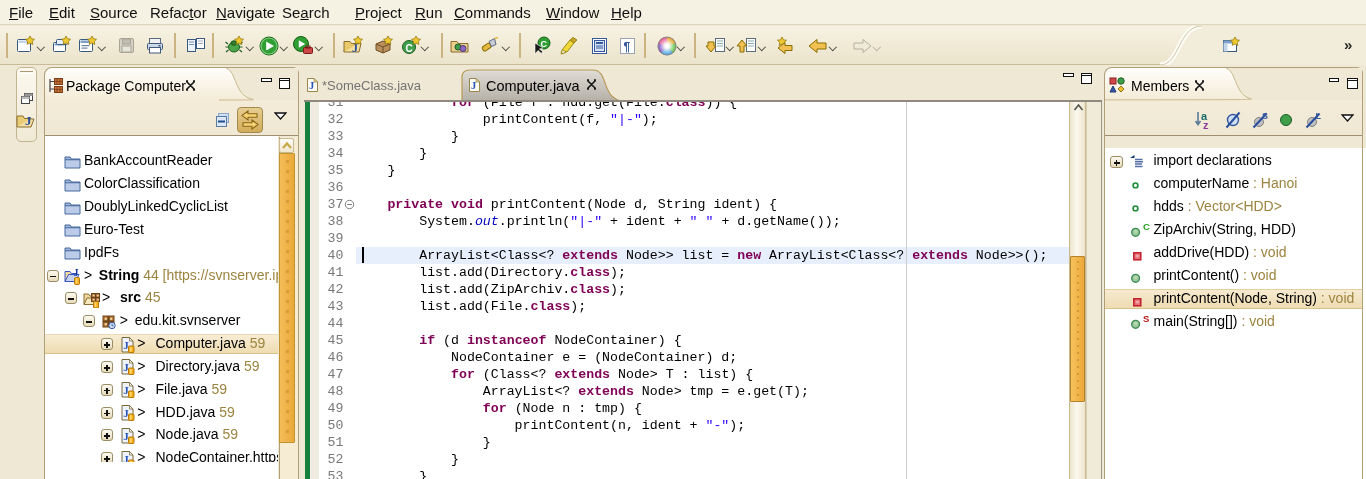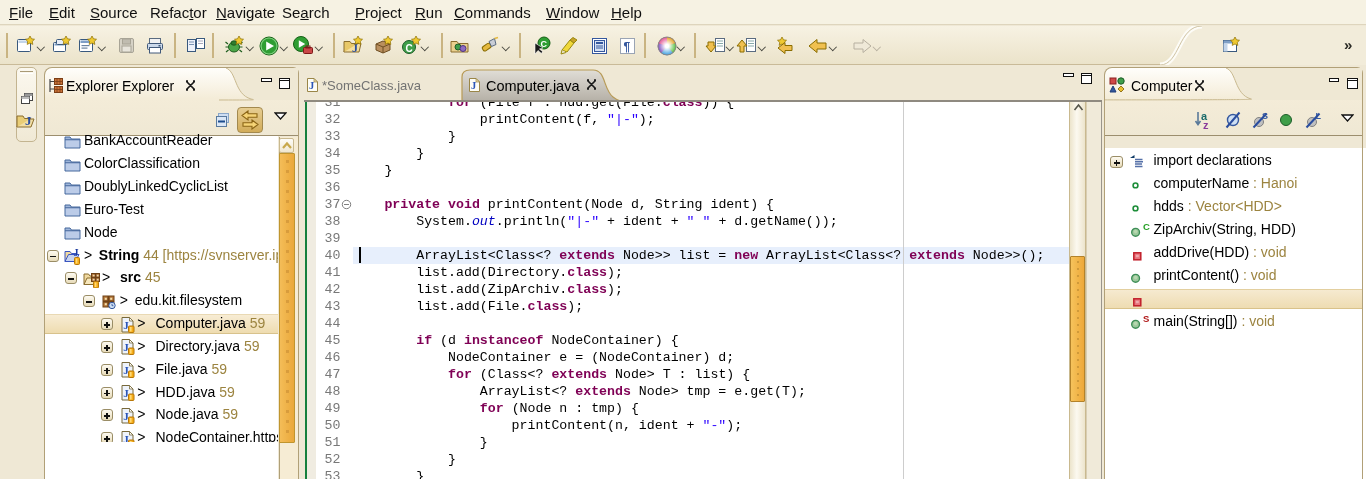--- a/index.html
+++ b/index.html
@@ -226,21 +226,21 @@
 <svg class="abs" style="left:15px;top:111px" width="20" height="19" viewBox="0 0 20 19">
     <path d="M2 16 L5 8 L19 8 L16 16 z" fill="#f3dfa4" stroke="#8a6d2f"></path>
     <path d="M2 16 L2 5 L8 5 L9.5 7.5 L16 7.5" fill="#e9cd76" stroke="#8a6d2f"></path>
     <text x="10" y="14" font-family="Liberation Serif" font-size="13" font-weight="bold" fill="#2a4d9e">J</text>
   </svg>
 <div class="abs" style="left:44px;top:67px;width:255px;height:69px;border:1px solid #b1a077;border-bottom:none;border-radius:8px 6px 0 0;background:linear-gradient(#fffefb,#f4ecd8 45%,#efe8d4)"></div>
 <svg class="abs" style="left:45px;top:68px" width="253" height="33" viewBox="0 0 253 33">
     <path d="M181 0 C192 4 189 26 206 31 C210 32 214 32 174 32 L253 32 L253 0 z" fill="#efe8d4"></path>
     <path d="M181 0 C192 4 189 26 206 31 C210 32 214 32 174 32" fill="none" stroke="#c9b98f"></path>
   </svg>
-<span class="titletext" style="left:66px;top:78px">Explorer Explorer</span>
+<span class="titletext" style="left:66px;top:78px">Package Computer</span>
 <svg class="abs" style="left:48px;top:78px" width="16" height="15" viewBox="0 0 16 15">
     <path d="M2 1 L2 14 M2 3.5 L6 3.5 M2 11 L6 11" stroke="#444" stroke-width="1.2" fill="none"></path>
     <rect x="6.5" y="0.5" width="8" height="6" fill="#c87137" stroke="#7c3f17"></rect>
     <rect x="6.5" y="8.5" width="8" height="6" fill="#c87137" stroke="#7c3f17"></rect>
     <path d="M9 .5 L9 6.5 M12 .5 L12 6.5 M6.5 3.5 L14.5 3.5 M9 8.5 L9 14.5 M12 8.5 L12 14.5 M6.5 11.5 L14.5 11.5" stroke="#7c3f17" stroke-width=".8"></path>
   </svg>
 <svg class="abs" style="left:185px;top:80px" width="11" height="11" viewBox="0 0 11 11">
     <path d="M1.5 1.5 L9.5 9.5 M9.5 1.5 L1.5 9.5 M1 1 L3 1 M8 1 L10 1 M1 10 L3 10 M8 10 L10 10" stroke="#1a1a1a" stroke-width="1.7" fill="none"></path>
   </svg>
 <div class="minbtn" style="left:261px;top:77.5px"></div>
@@ -266,21 +266,21 @@
 <div class="abs" style="left:297.5px;top:136px;width:1px;height:343px;background:#b1a077"></div>
 <div class="abs" style="left:1104px;top:136px;width:1px;height:343px;background:#b1a077"></div>
 <div class="abs" style="left:278.5px;top:137px;width:19px;height:342px;background:#f6ecd4;border-left:1px solid #b0a078"></div>
 <div class="abs" style="left:279px;top:138px;width:15px;height:14.5px;background:linear-gradient(#fdfcf8,#f0e7d0);border:1px solid #c9b98f;border-radius:2px"></div>
 <svg class="abs" style="left:280.5px;top:141px" width="12" height="9" viewBox="0 0 12 9">
     <path d="M2 7 L6 2.5 L10 7" fill="none" stroke="#c8a84b" stroke-width="2.2"></path>
   </svg>
 <div class="abs" style="left:279px;top:153px;width:15.5px;height:290px;background:linear-gradient(90deg,#f4bd58,#eaa83a);border:1px solid #c0952e;border-radius:1px">
     <div style="position:absolute;left:5.5px;top:6px;bottom:4px;width:3px;background:repeating-linear-gradient(#d89c3c 0 3px,#0000 3px 10px)"></div>
   </div>
-<div class="abs" style="left:45px;top:128px;width:233px;height:314px;overflow:hidden">
+<div class="abs" style="left:45px;top:148px;width:233px;height:314px;overflow:hidden">
     <div class="abs" style="left:0px;top:186.3px;width:233px;height:19.5px;background:linear-gradient(#f7ecd4,#eedcb0);border-top:1px solid #e9d9b4;border-bottom:1px solid #d8c28c"></div>
     <svg class="abs" style="left:19px;top:6.900000000000006px" width="17" height="14" viewBox="0 0 17 14">
       <path d="M1 13 L1 2 L6 2 L7.5 4 L16 4 L16 13 z" fill="#9fb6da" stroke="#46689c"></path>
       <path d="M1.8 5.5 L15.2 5.5 L15.2 12.2 L1.8 12.2 z" fill="#bccce8"></path>
       <path d="M1 4.7 L16 4.7" stroke="#46689c" stroke-width=".9"></path>
     </svg>
     <div class="trow" style="left:39px;top:4.400000000000006px">BankAccountReader</div>
     <svg class="abs" style="left:19px;top:29.74000000000001px" width="17" height="14" viewBox="0 0 17 14">
       <path d="M1 13 L1 2 L6 2 L7.5 4 L16 4 L16 13 z" fill="#9fb6da" stroke="#46689c"></path>
       <path d="M1.8 5.5 L15.2 5.5 L15.2 12.2 L1.8 12.2 z" fill="#bccce8"></path>
@@ -297,21 +297,21 @@
       <path d="M1 13 L1 2 L6 2 L7.5 4 L16 4 L16 13 z" fill="#9fb6da" stroke="#46689c"></path>
       <path d="M1.8 5.5 L15.2 5.5 L15.2 12.2 L1.8 12.2 z" fill="#bccce8"></path>
       <path d="M1 4.7 L16 4.7" stroke="#46689c" stroke-width=".9"></path>
     </svg>
     <div class="trow" style="left:39px;top:72.92000000000002px">Euro-Test</div>
     <svg class="abs" style="left:19px;top:98.25999999999999px" width="17" height="14" viewBox="0 0 17 14">
       <path d="M1 13 L1 2 L6 2 L7.5 4 L16 4 L16 13 z" fill="#9fb6da" stroke="#46689c"></path>
       <path d="M1.8 5.5 L15.2 5.5 L15.2 12.2 L1.8 12.2 z" fill="#bccce8"></path>
       <path d="M1 4.7 L16 4.7" stroke="#46689c" stroke-width=".9"></path>
     </svg>
-    <div class="trow" style="left:39px;top:95.75999999999999px">Node</div>
+    <div class="trow" style="left:39px;top:95.75999999999999px">IpdFs</div>
     <div class="expander" style="left:1.5px;top:121.60000000000002px">
       <i></i>
     </div>
     <svg class="abs" style="left:18.5px;top:121.10000000000002px" width="18" height="16" viewBox="0 0 18 16">
       <path d="M1 12.5 L1 2.5 L6 2.5 L7.5 4.5 L13 4.5" fill="#f0d9a0" stroke="#3a55c0"></path>
       <path d="M1 12.5 L4.5 5.5 L15 5.5 L11.5 12.5 z" fill="#c8d4ee" stroke="#3a55c0"></path>
       <text x="9.5" y="7" font-family="Liberation Serif" font-size="10" font-weight="bold" fill="#1c3a9e">J</text>
       <rect x="10.5" y="8.5" width="5" height="7" rx="1" fill="#f5ad18" stroke="#b87708"></rect>
       <rect x="11.8" y="9.5" width="1.6" height="5" fill="#ffd978"></rect>
     </svg>
@@ -341,21 +341,21 @@
       <rect x="1" y="1" width="11" height="11" fill="#b4763a" stroke="#6e4217"></rect>
       <path d="M6.5 1 L6.5 12 M1 6.5 L12 6.5" stroke="#6e4217" stroke-width="2"></path>
       <rect x="2.8" y="2.8" width="2" height="2" fill="#f3dfac"></rect>
       <rect x="8.2" y="2.8" width="2" height="2" fill="#f3dfac"></rect>
       <rect x="2.8" y="8.2" width="2" height="2" fill="#f3dfac"></rect>
       <rect x="8.2" y="8.2" width="2" height="2" fill="#f3dfac"></rect>
       <circle cx="10" cy="10.5" r="3.2" fill="#cfe0f4" stroke="#35589e" stroke-width="1"></circle>
       <path d="M10 8.8 L10 10.7 L11.4 10.7" stroke="#35589e" stroke-width=".9" fill="none"></path>
     </svg>
     <div class="trow" style="left:74.8px;top:164.27999999999997px">&gt;</div>
-    <div class="trow" style="left:89.69999999999999px;top:164.27999999999997px">edu.kit.filesystem</div>
+    <div class="trow" style="left:89.69999999999999px;top:164.27999999999997px">edu.kit.svnserver</div>
     <div class="expander plus" style="left:55.5px;top:190.12px">
       <i></i>
       <em></em>
     </div>
     <svg class="abs" style="left:76px;top:188.62px" width="14" height="16" viewBox="0 0 14 16">
       <path d="M1 .5 L8.5 .5 L12 4 L12 15 L1 15 z" fill="#eef3fb" stroke="#77683a"></path>
       <path d="M8.5 .5 L8.5 4 L12 4 z" fill="#fdfdf8" stroke="#77683a" stroke-width=".8"></path>
       <text x="2.2" y="11.5" font-family="Liberation Serif" font-size="11" font-weight="bold" fill="#2a55b8">J</text>
       <rect x="7.5" y="9" width="5.5" height="6.5" rx="1" fill="#f5ad18" stroke="#b87708"></rect>
       <rect x="8.9" y="10" width="1.7" height="4.5" fill="#ffd978"></rect>
@@ -464,21 +464,21 @@
   </svg>
 <div class="abs" style="left:486px;top:78px;font-size:14.5px;color:#000;white-space:nowrap">Computer.java</div>
 <svg class="abs" style="left:586px;top:79px" width="11" height="11" viewBox="0 0 11 11">
     <path d="M1.5 1.5 L9.5 9.5 M9.5 1.5 L1.5 9.5 M1 1 L3 1 M8 1 L10 1 M1 10 L3 10 M8 10 L10 10" stroke="#1a1a1a" stroke-width="1.7" fill="none"></path>
   </svg>
 <div class="minbtn" style="left:1063px;top:72.5px"></div>
 <div class="maxbtn" style="left:1081px;top:72.5px">
     <i></i>
   </div>
 <div class="abs" style="left:304px;top:100px;width:798px;height:1.5px;background:#8f8a80;z-index:6"></div>
-<div class="abs" style="left:305px;top:101.5px;width:764px;height:377.5px;background:#fff;border-left:2px solid #15803d;overflow:hidden">
+<div class="abs" style="left:305px;top:101.5px;width:764px;height:377.5px;background:#fff;border-left:5px solid #15803d;overflow:hidden">
     <div class="abs" style="left:0;top:0;width:9px;height:377.5px;background:#f0ece1"></div>
     <div class="abs" style="left:46px;top:145px;width:718px;height:17px;background:#e7effc"></div>
     <div class="abs codefont" style="left:0;top:-8px;width:33.5px;text-align:right;color:#787878"><div style="height:17px">31</div><div style="height:17px">32</div><div style="height:17px">33</div><div style="height:17px">34</div><div style="height:17px">35</div><div style="height:17px">36</div><div style="height:17px">37</div><div style="height:17px">38</div><div style="height:17px">39</div><div style="height:17px">40</div><div style="height:17px">41</div><div style="height:17px">42</div><div style="height:17px">43</div><div style="height:17px">44</div><div style="height:17px">45</div><div style="height:17px">46</div><div style="height:17px">47</div><div style="height:17px">48</div><div style="height:17px">49</div><div style="height:17px">50</div><div style="height:17px">51</div><div style="height:17px">52</div><div style="height:17px">53</div></div>
     <svg class="abs" style="left:34px;top:97px" width="11" height="11" viewBox="0 0 11 11">
       <circle cx="5.5" cy="5.5" r="4.2" fill="#fff" stroke="#808080"></circle>
       <path d="M3 5.5 L8 5.5" stroke="#808080"></path>
     </svg>
     <div class="abs" style="left:596px;top:0;width:1px;height:377.5px;background:#cdcdcd"></div>
     <div class="abs codefont" style="left:45.6px;top:-8px;color:#000"><div style="height:17px">            <b>for</b> (File f : hdd.get(File.<b>class</b>)) {</div><div style="height:17px">                printContent(f, <span class="st">"|-"</span>);</div><div style="height:17px">            }</div><div style="height:17px">        }</div><div style="height:17px">    }</div><div style="height:17px"></div><div style="height:17px">    <b>private</b> <b>void</b> printContent(Node d, String ident) {</div><div style="height:17px">        System.<span class="sf">out</span>.println(<span class="st">"|-"</span> + ident + <span class="st">" "</span> + d.getName());</div><div style="height:17px"></div><div style="height:17px">        ArrayList&lt;Class&lt;? <b>extends</b> Node&gt;&gt; list = <b>new</b> ArrayList&lt;Class&lt;? <b>extends</b> Node&gt;&gt;();</div><div style="height:17px">        list.add(Directory.<b>class</b>);</div><div style="height:17px">        list.add(ZipArchiv.<b>class</b>);</div><div style="height:17px">        list.add(File.<b>class</b>);</div><div style="height:17px"></div><div style="height:17px">        <b>if</b> (d <b>instanceof</b> NodeContainer) {</div><div style="height:17px">            NodeContainer e = (NodeContainer) d;</div><div style="height:17px">            <b>for</b> (Class&lt;? <b>extends</b> Node&gt; T : list) {</div><div style="height:17px">                ArrayList&lt;? <b>extends</b> Node&gt; tmp = e.get(T);</div><div style="height:17px">                <b>for</b> (Node n : tmp) {</div><div style="height:17px">                    printContent(n, ident + <span class="st">"-"</span>);</div><div style="height:17px">                }</div><div style="height:17px">            }</div><div style="height:17px">        }</div></div>
     <div class="abs" style="left:51.5px;top:145.5px;width:2px;height:16px;background:#000"></div>
@@ -489,21 +489,21 @@
   </svg>
 <div class="abs" style="left:1070px;top:256px;width:15px;height:146px;background:linear-gradient(90deg,#f6c35c,#eda839);border:1px solid #b3822a;border-radius:1px">
     <div style="position:absolute;left:6px;top:4px;bottom:4px;width:2px;background:repeating-linear-gradient(#d09a3a 0 2px,#0000 2px 7px)"></div>
   </div>
 <div class="abs" style="left:1086px;top:101.5px;width:16px;height:377.5px;background:#f0ead9;border-left:1px solid #d8cdb2;border-right:1.5px solid #9a958c"></div>
 <div class="abs" style="left:1104px;top:67px;width:259px;height:69px;border:1px solid #b1a077;border-bottom:none;border-radius:8px 6px 0 0;background:linear-gradient(#fffefb,#f4ecd8 45%,#efe8d4)"></div>
 <svg class="abs" style="left:1105px;top:68px" width="257" height="33" viewBox="0 0 257 33">
     <path d="M121 0 C132 4 129 26 146 31 C150 32 154 32 -934 32 L257 32 L257 0 z" fill="#efe8d4"></path>
     <path d="M121 0 C132 4 129 26 146 31 C150 32 154 32 -934 32" fill="none" stroke="#c9b98f"></path>
   </svg>
-<span class="titletext" style="left:1131px;top:78px">Computer</span>
+<span class="titletext" style="left:1131px;top:78px">Members</span>
 <svg class="abs" style="left:1109px;top:77px" width="16" height="16" viewBox="0 0 16 16">
     <rect x="1" y="1" width="6" height="6" fill="#d04848" stroke="#8c2020"></rect>
     <circle cx="12" cy="4" r="3.2" fill="#3f9e49" stroke="#1c5c28"></circle>
     <path d="M4 9 L7 15 L1 15 z" fill="#35589e" stroke="#1c3a78"></path>
     <path d="M12 9 L15 12 L12 15 L9 12 z" fill="#e8c030" stroke="#96741a"></path>
   </svg>
 <svg class="abs" style="left:1194px;top:80px" width="11" height="11" viewBox="0 0 11 11">
     <path d="M1.5 1.5 L9.5 9.5 M9.5 1.5 L1.5 9.5 M1 1 L3 1 M8 1 L10 1 M1 10 L3 10 M8 10 L10 10" stroke="#1a1a1a" stroke-width="1.7" fill="none"></path>
   </svg>
 <div class="minbtn" style="left:1328.5px;top:77.5px"></div>
@@ -568,19 +568,20 @@
     <div class="trow" style="left:48.5px;top:96.0px">addDrive(HDD)<span class="dim"> : void</span></div>
     <svg class="abs" style="left:25px;top:121.0px" width="20" height="17" viewBox="0 0 20 17">
       <circle cx="5.6" cy="9.3" r="3.9" fill="#9cc89c" stroke="#3e8e57" stroke-width="1.4"></circle>
       <circle cx="5.6" cy="8.6" r="1.8" fill="#b8d8b0"></circle>
     </svg>
     <div class="trow" style="left:48.5px;top:119.0px">printContent()<span class="dim"> : void</span></div>
     <svg class="abs" style="left:27.59999999999991px;top:150.0px" width="9" height="9" viewBox="0 0 9 9">
       <rect x=".8" y=".8" width="7" height="7" fill="#e8737c" stroke="#c11f2a" stroke-width="1.5"></rect>
       <rect x="2.8" y="2.8" width="3" height="2.4" fill="#f0a8ac"></rect>
     </svg>
+    <div class="trow" style="left:48.5px;top:142.0px">printContent(Node, String)<span class="dim"> : void</span></div>
     <svg class="abs" style="left:25px;top:167.0px" width="20" height="17" viewBox="0 0 20 17">
       <circle cx="5.6" cy="9.3" r="3.9" fill="#9cc89c" stroke="#3e8e57" stroke-width="1.4"></circle>
       <circle cx="5.6" cy="8.6" r="1.8" fill="#b8d8b0"></circle>
       <text x="13" y="7" font-family="Liberation Sans" font-size="9.5" font-weight="bold" fill="#b01818">S</text>
     </svg>
     <div class="trow" style="left:48.5px;top:165.0px">main(String[])<span class="dim"> : void</span></div>
   </div>
 <div class="abs" style="left:1362px;top:136px;width:1px;height:343px;background:#b1a077"></div>
 </body></html>

